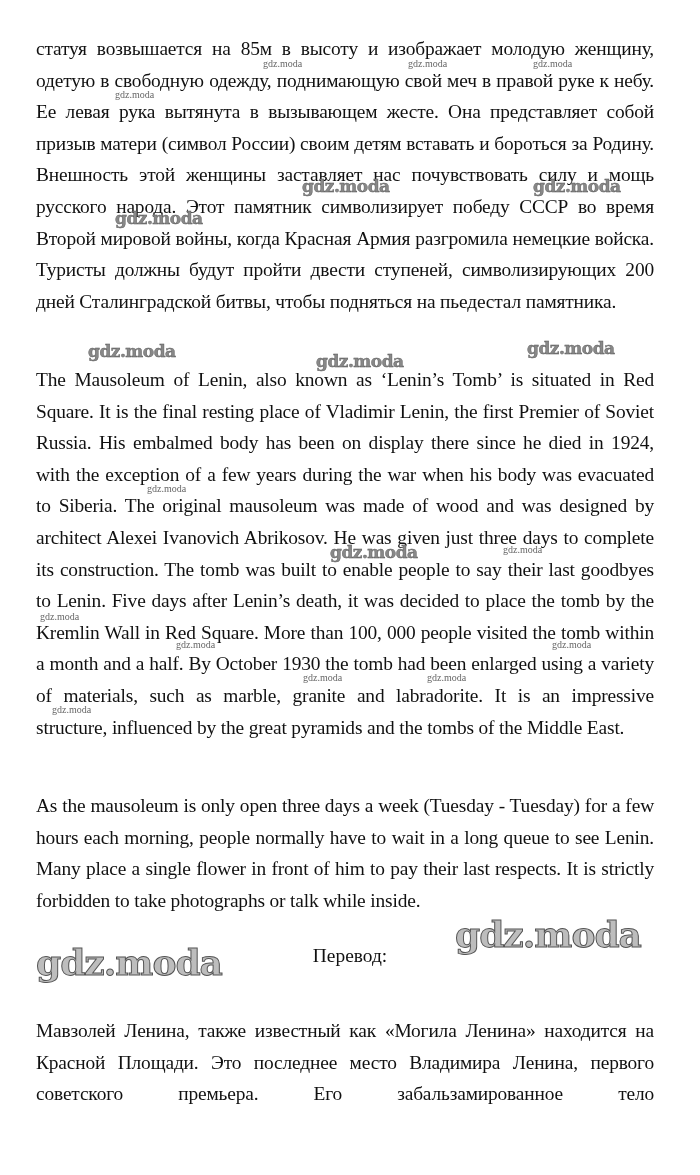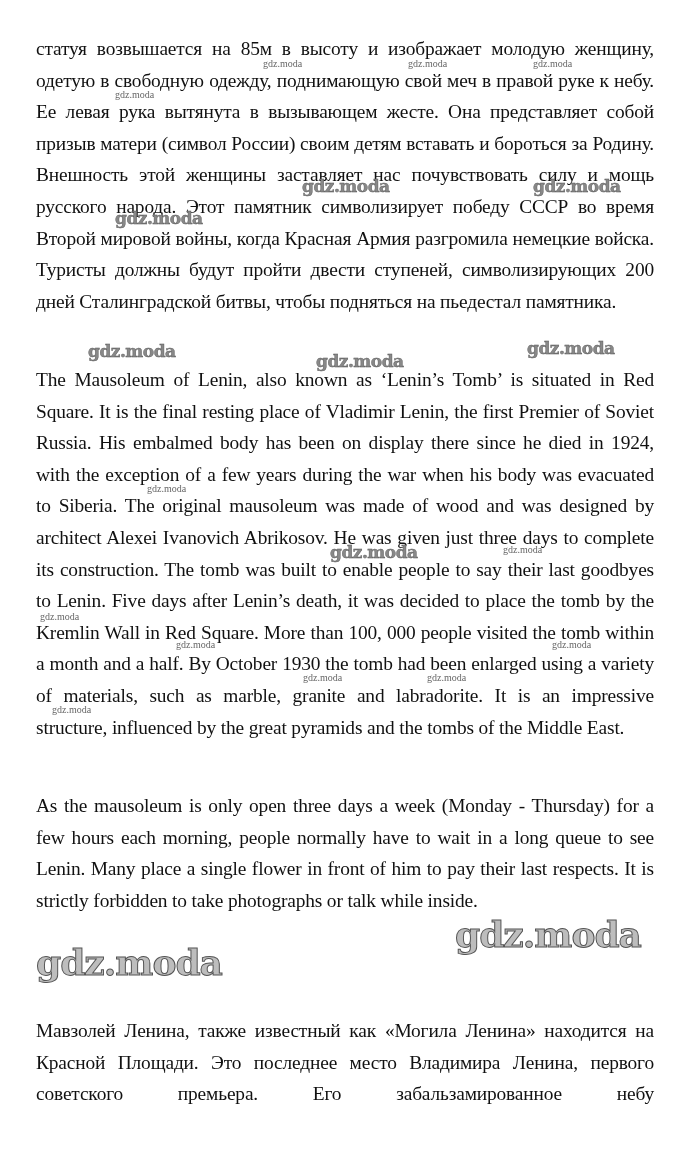--- a/index.html
+++ b/index.html
@@ -34,24 +34,25 @@
 </style>
 </head>
 <body>
 
 <div class="page">
 
   <p class="para" style="top:33px;">статуя возвышается на 85м в высоту и изображает молодую женщину, одетую в свободную одежду, поднимающую свой меч в правой руке к небу. Ее левая рука вытянута в вызывающем жесте. Она представляет собой призыв матери (символ России) своим детям вставать и бороться за Родину. Внешность этой женщины заставляет нас почувствовать силу и мощь русского народа. Этот памятник символизирует победу СССР во время Второй мировой войны, когда Красная Армия разгромила немецкие войска. Туристы должны будут пройти двести ступеней, символизирующих 200 дней Сталинградской битвы, чтобы подняться на пьедестал памятника.</p>
 
   <p class="para" style="top:364px;">The Mausoleum of Lenin, also known as ‘Lenin’s Tomb’ is situated in Red Square. It is the final resting place of Vladimir Lenin, the first Premier of Soviet Russia. His embalmed body has been on display there since he died in 1924, with the exception of a few years during the war when his body was evacuated to Siberia. The original mausoleum was made of wood and was designed by architect Alexei Ivanovich Abrikosov. He was given just three days to complete its construction. The tomb was built to enable people to say their last goodbyes to Lenin. Five days after Lenin’s death, it was decided to place the tomb by the Kremlin Wall in Red Square. More than 100, 000 people visited the tomb within a month and a half. By October 1930 the tomb had been enlarged using a variety of materials, such as marble, granite and labradorite. It is an impressive structure, influenced by the great pyramids and the tombs of the Middle East.</p>
 
-  <p class="para" style="top:790px;">As the mausoleum is only open three days a week (Monday - Thursday) for a few hours each morning, people normally have to wait in a long queue to see Lenin. Many place a single flower in front of him to pay their last respects. It is strictly forbidden to take photographs or talk while inside.</p>
+  <p class="para" style="top:790px;">As the mausoleum is only open three days a week (Tuesday - Tuesday) for a few hours each morning, people normally have to wait in a long queue to see Lenin. Many place a single flower in front of him to pay their last respects. It is strictly forbidden to take photographs or talk while inside.</p>
 
+  <div class="center" style="top:940px;">Перевод:</div>
 
-  <p class="para" style="top:1015px; text-align-last: justify;">Мавзолей Ленина, также известный как «Могила Ленина» находится на Красной Площади. Это последнее место Владимира Ленина, первого советского премьера. Его забальзамированное небу</p>
+  <p class="para" style="top:1015px; text-align-last: justify;">Мавзолей Ленина, также известный как «Могила Ленина» находится на Красной Площади. Это последнее место Владимира Ленина, первого советского премьера. Его забальзамированное тело</p>
 
   <span class="wm-small" style="left:263px; top:59px;">gdz.moda</span>
   <span class="wm-small" style="left:408px; top:59px;">gdz.moda</span>
   <span class="wm-small" style="left:533px; top:59px;">gdz.moda</span>
   <span class="wm-small" style="left:115px; top:90px;">gdz.moda</span>
   <span class="wm-small" style="left:147px; top:484px;">gdz.moda</span>
   <span class="wm-small" style="left:503px; top:545px;">gdz.moda</span>
   <span class="wm-small" style="left:40px; top:612px;">gdz.moda</span>
   <span class="wm-small" style="left:176px; top:640px;">gdz.moda</span>
   <span class="wm-small" style="left:552px; top:640px;">gdz.moda</span>

